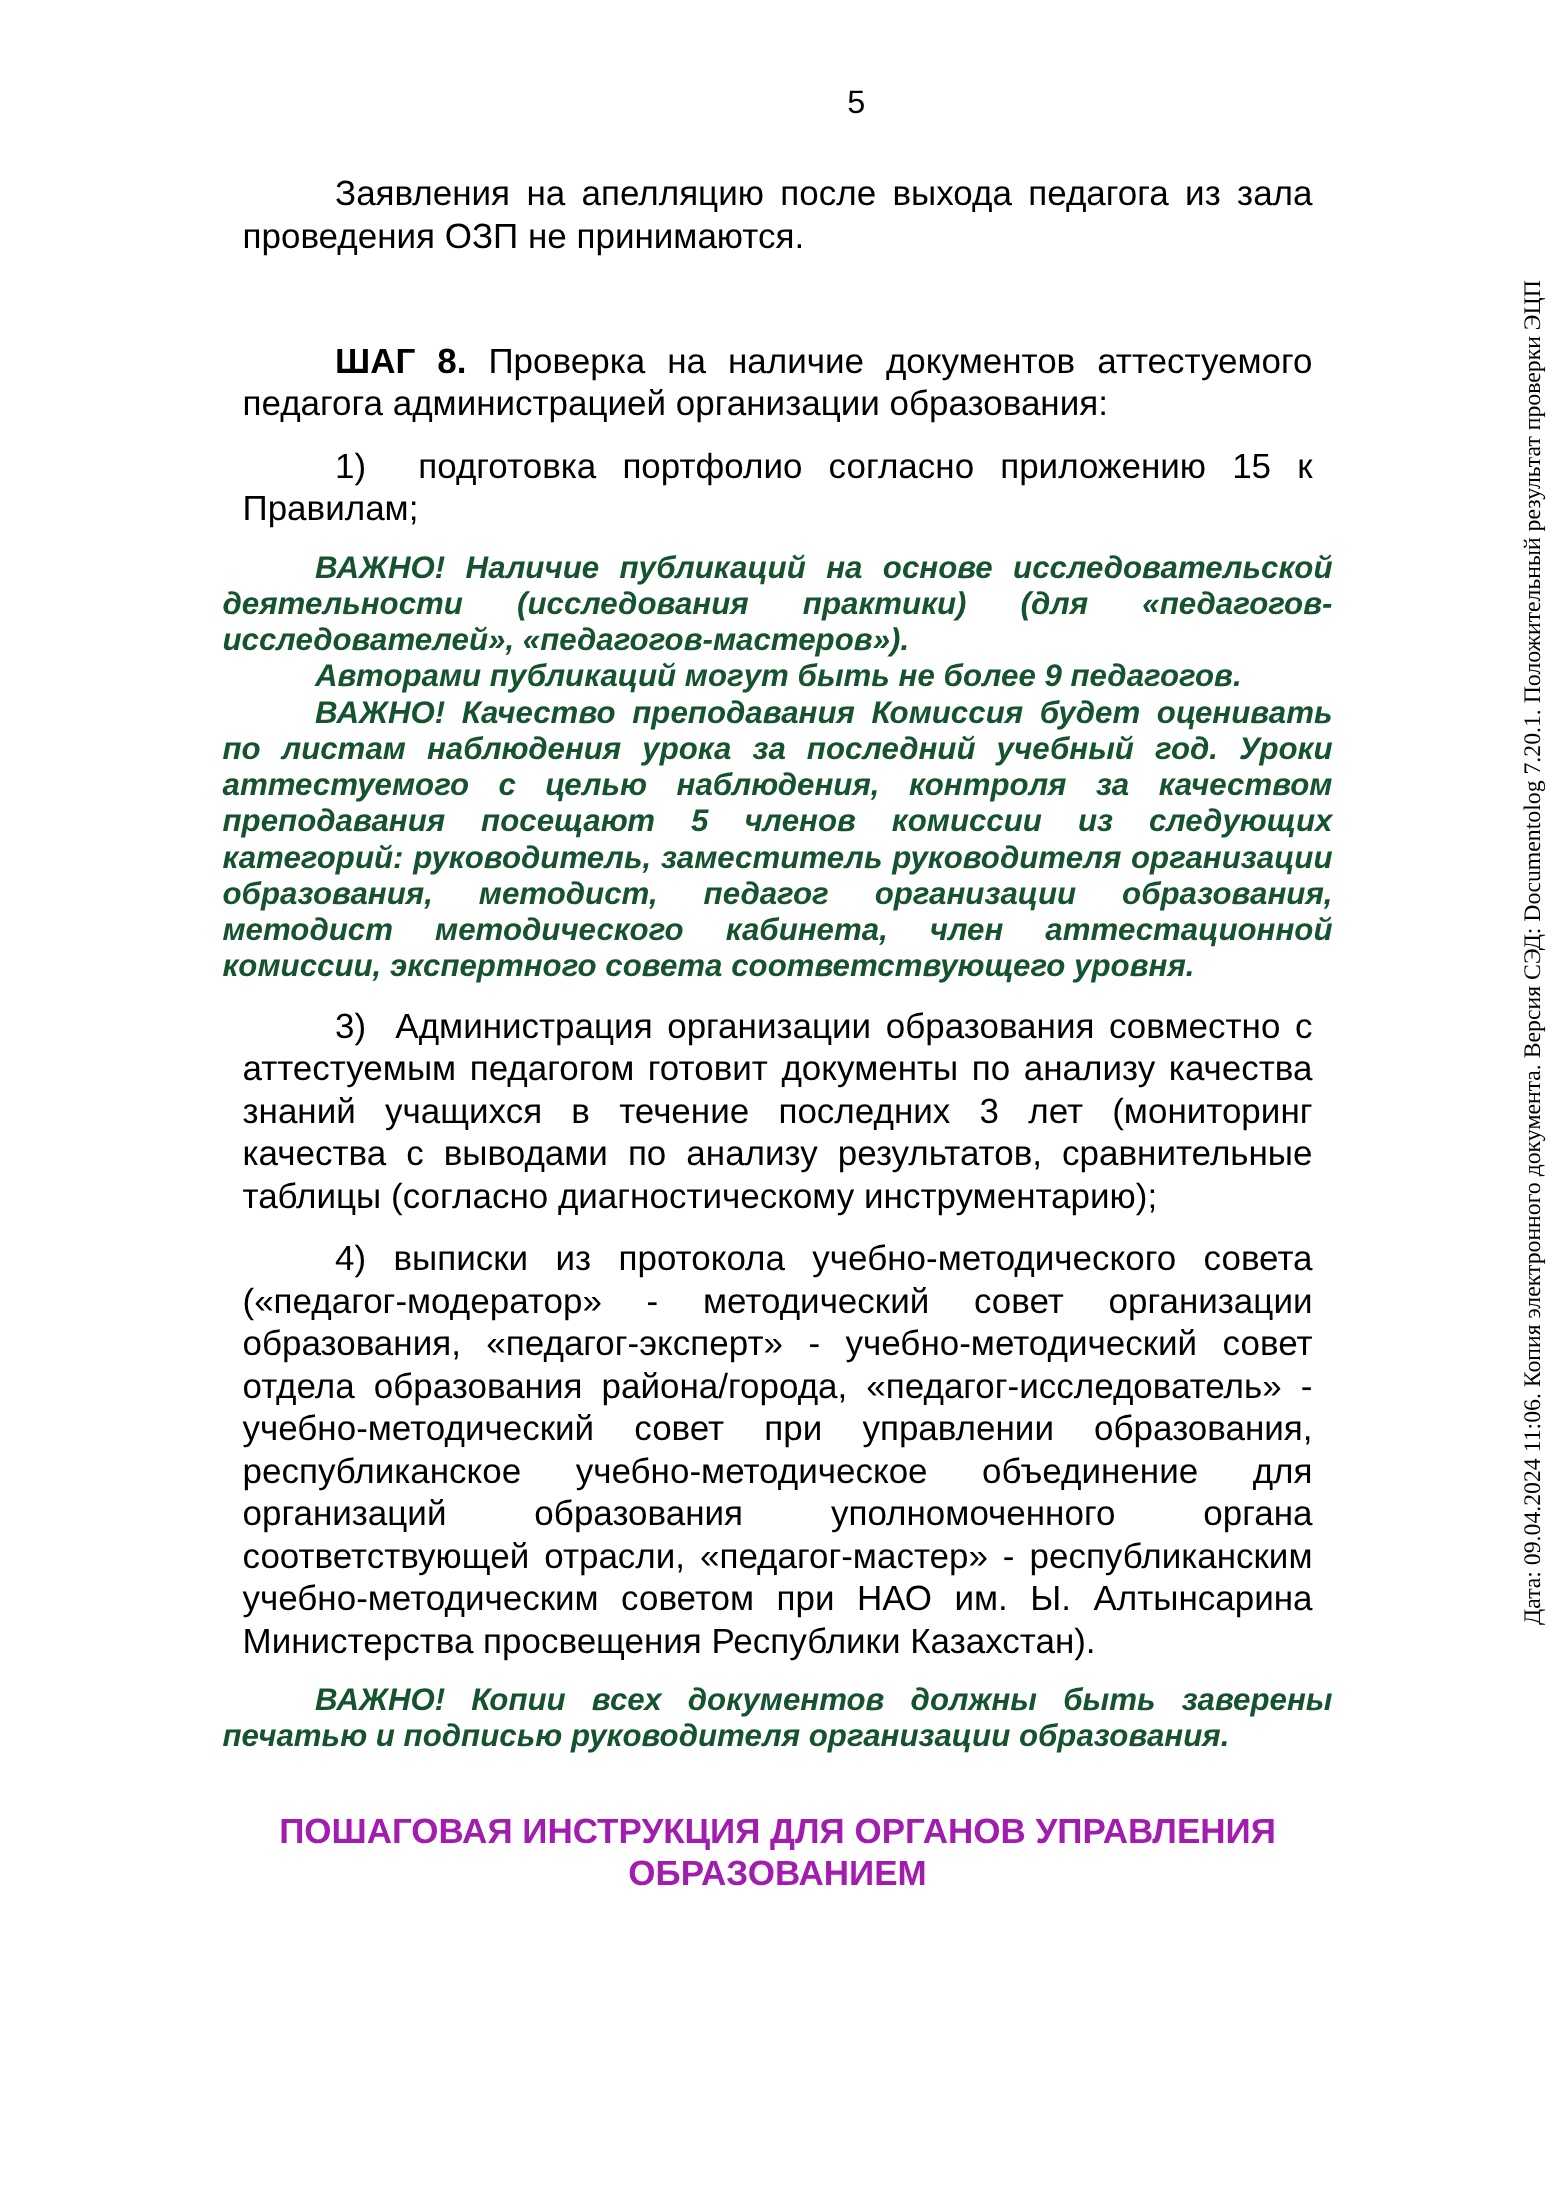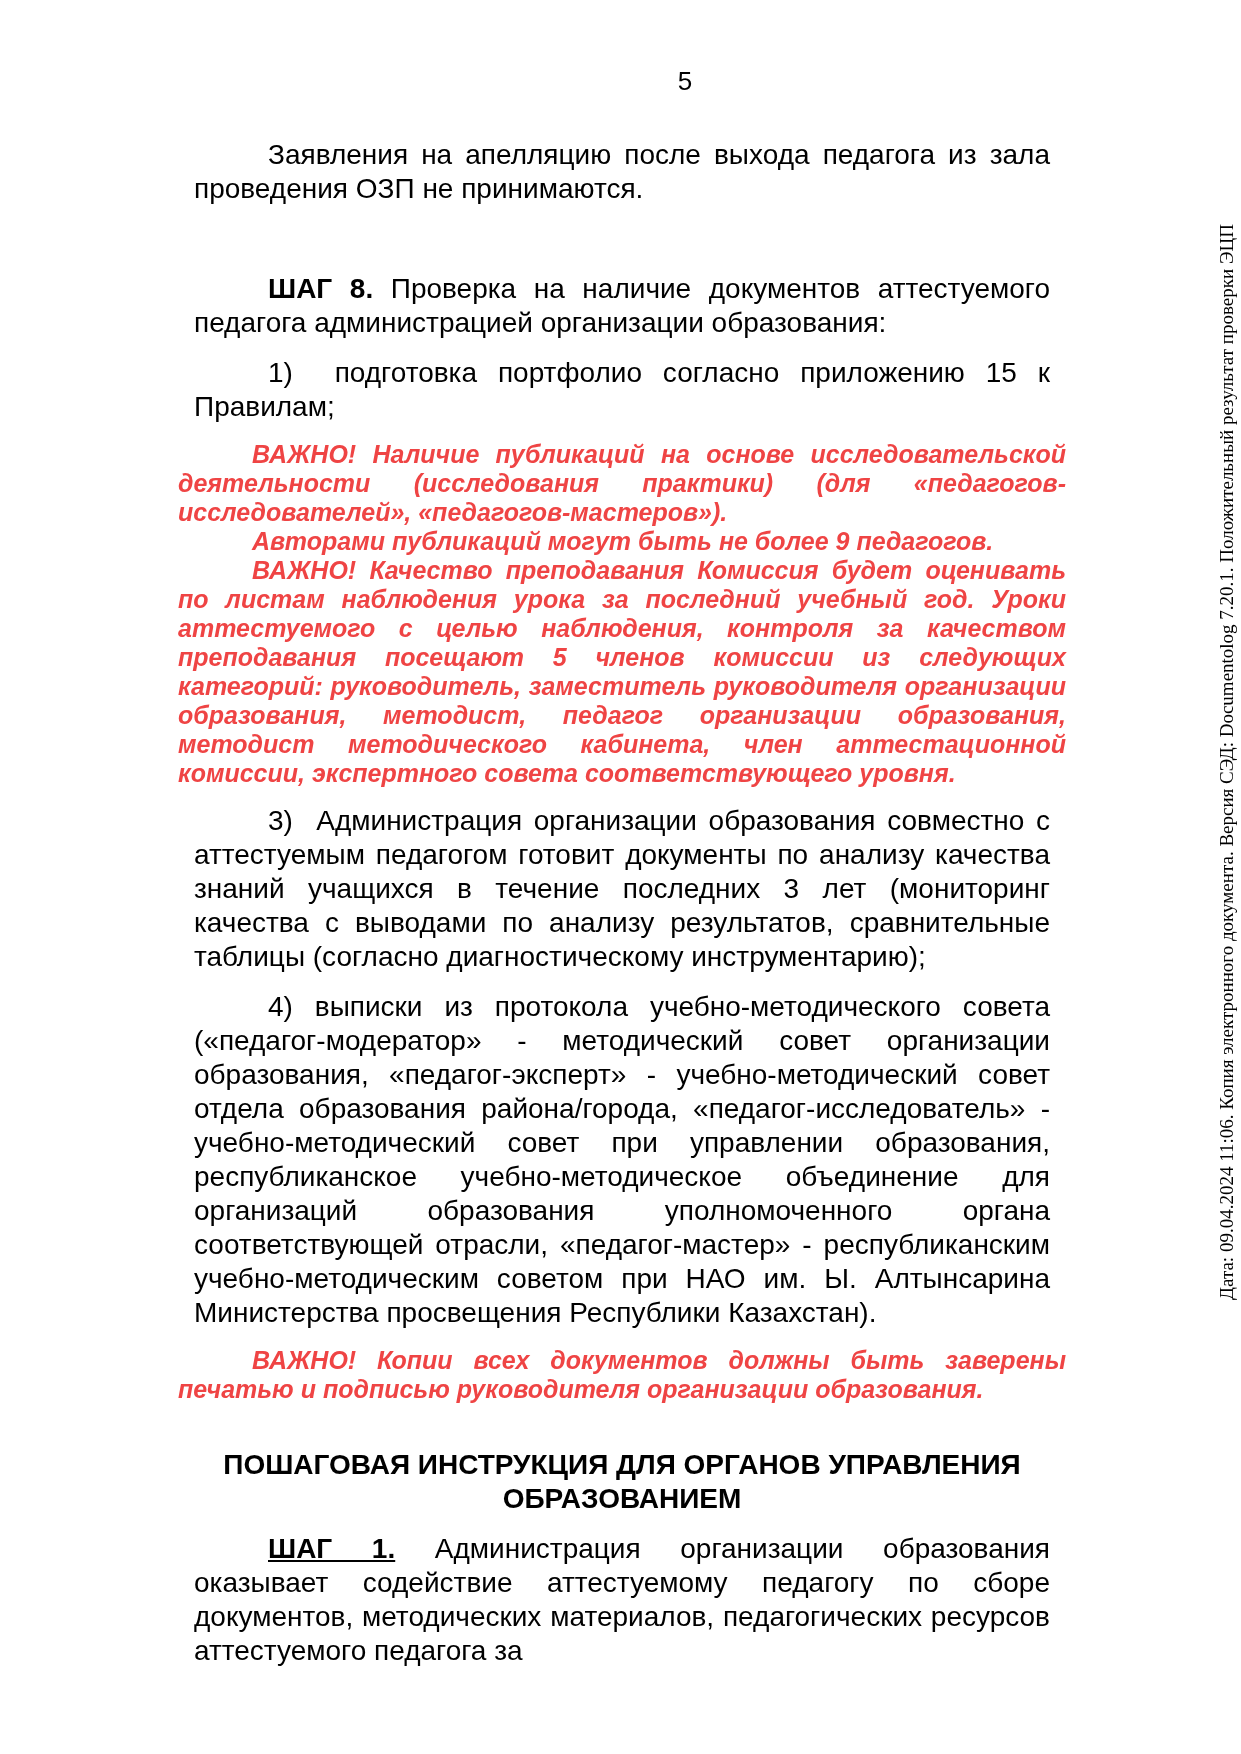--- a/index.html
+++ b/index.html
@@ -40,36 +40,36 @@
     color: #000;
   }
   .important-p {
     margin: 0;
     text-align: justify;
     text-indent: 74px;
     font-weight: bold;
     font-style: italic;
     font-size: 25px;
     line-height: 29px;
-    color: #ef4444;
+    color: #14532d;
   }
   .lead-bold {
     font-weight: bold;
   }
   .underline {
     text-decoration: underline;
   }
   .section-heading {
     margin: 0;
     text-align: center;
     font-weight: bold;
     font-style: normal;
     font-size: 28px;
     line-height: 34px;
-    color: #000000;
+    color: #a21caf;
   }
   .spacer {
     height: 34px;
   }
   .spacer-before-heading {
     height: 44px;
   }
   .stamp-anchor {
     position: absolute;
     left: 1216px;
@@ -118,21 +118,20 @@
     <p class="body-p">3)&nbsp; Администрация организации образования совместно с аттестуемым педагогом готовит документы по анализу качества знаний учащихся в течение последних 3 лет (мониторинг качества с выводами по анализу результатов, сравнительные таблицы (согласно диагностическому инструментарию);</p>
 
     <p class="body-p">4)&nbsp;выписки из протокола учебно-методического совета («педагог-модератор» - методический совет организации образования, «педагог-эксперт» - учебно-методический совет отдела образования района/города, «педагог-исследователь» - учебно-методический совет при управлении образования, республиканское учебно-методическое объединение для организаций образования уполномоченного органа соответствующей отрасли, «педагог-мастер» - республиканским учебно-методическим советом при НАО им. Ы. Алтынсарина Министерства просвещения Республики Казахстан).</p>
 
     <p class="important-p">ВАЖНО! Копии всех документов должны быть заверены печатью и подписью руководителя организации образования.</p>
 
     <div class="spacer-before-heading"></div>
 
     <h2 class="section-heading">ПОШАГОВАЯ ИНСТРУКЦИЯ ДЛЯ ОРГАНОВ УПРАВЛЕНИЯ ОБРАЗОВАНИЕМ</h2>
 
-    <p class="body-p"><span class="lead-bold underline">ШАГ 1.</span><span> Администрация организации образования оказывает содействие аттестуемому педагогу по сборе документов, методических материалов, педагогических ресурсов аттестуемого педагога за</span></p>
 
   </div>
 
   <div class="stamp-anchor">
     <span class="stamp-text">Дата: 09.04.2024 11:06. Копия электронного документа. Версия СЭД: Documentolog 7.20.1. Положительный результат проверки ЭЦП</span>
   </div>
 
 </div>
 
 </body></html>

